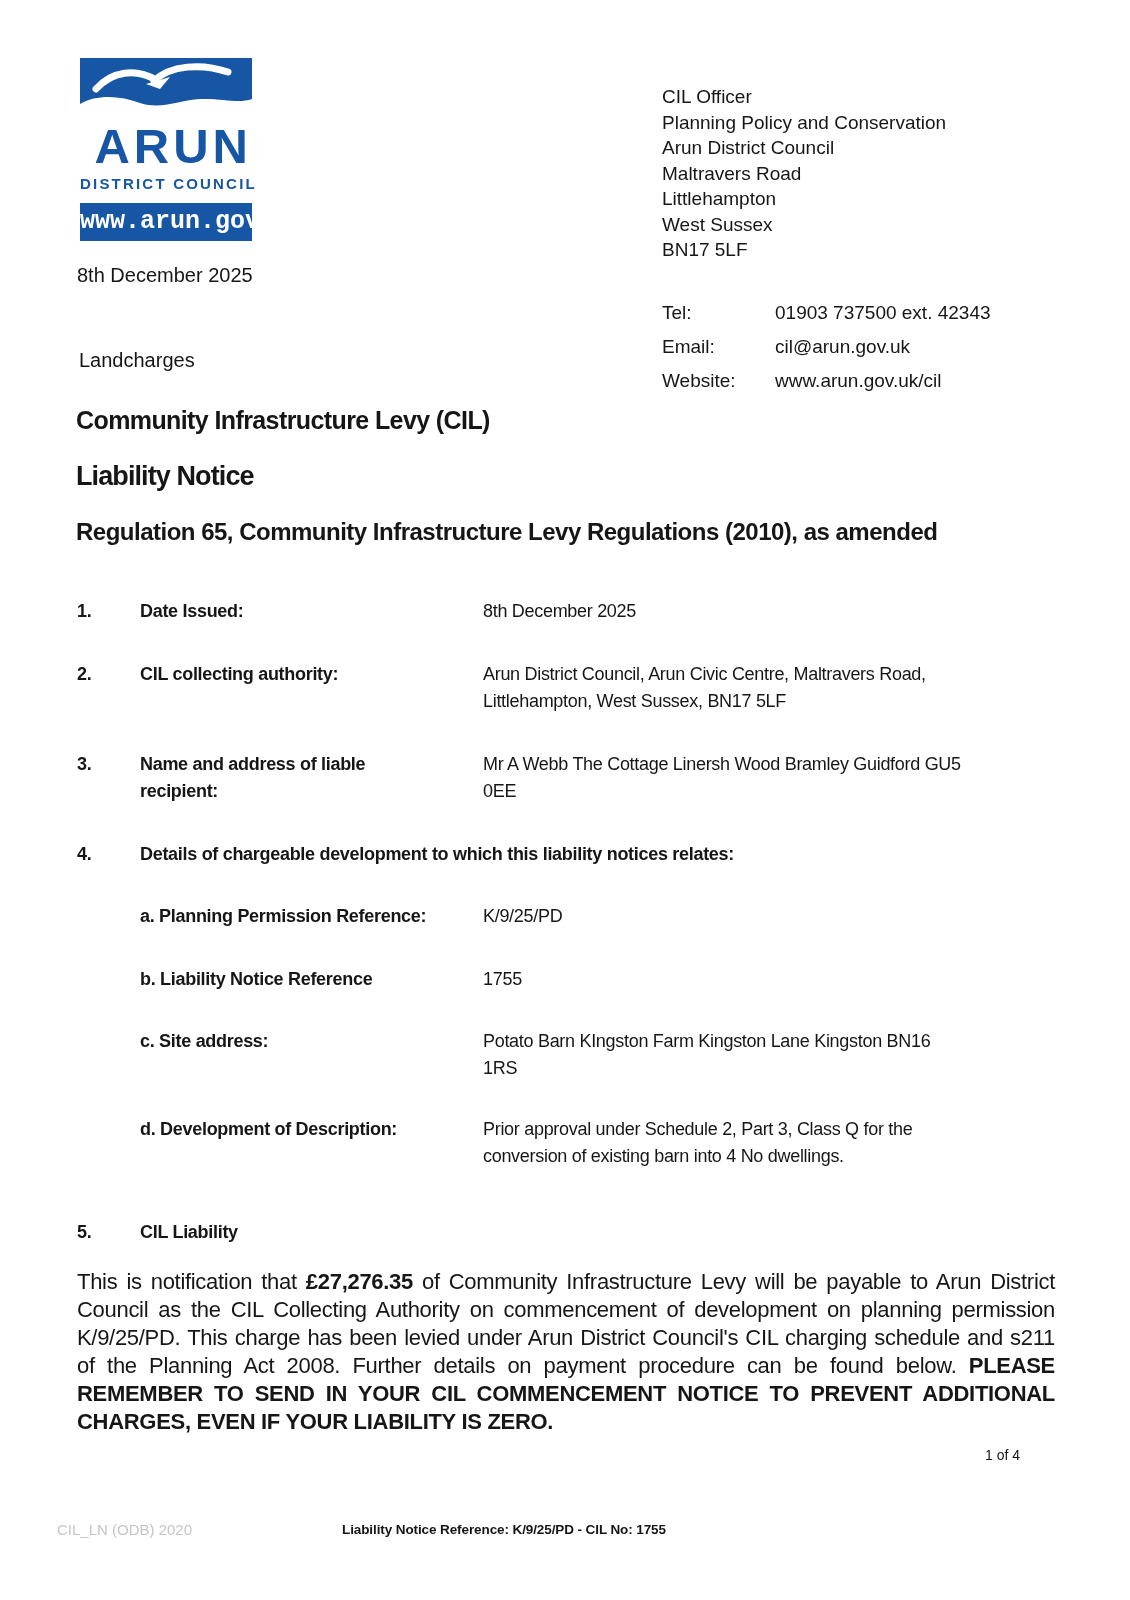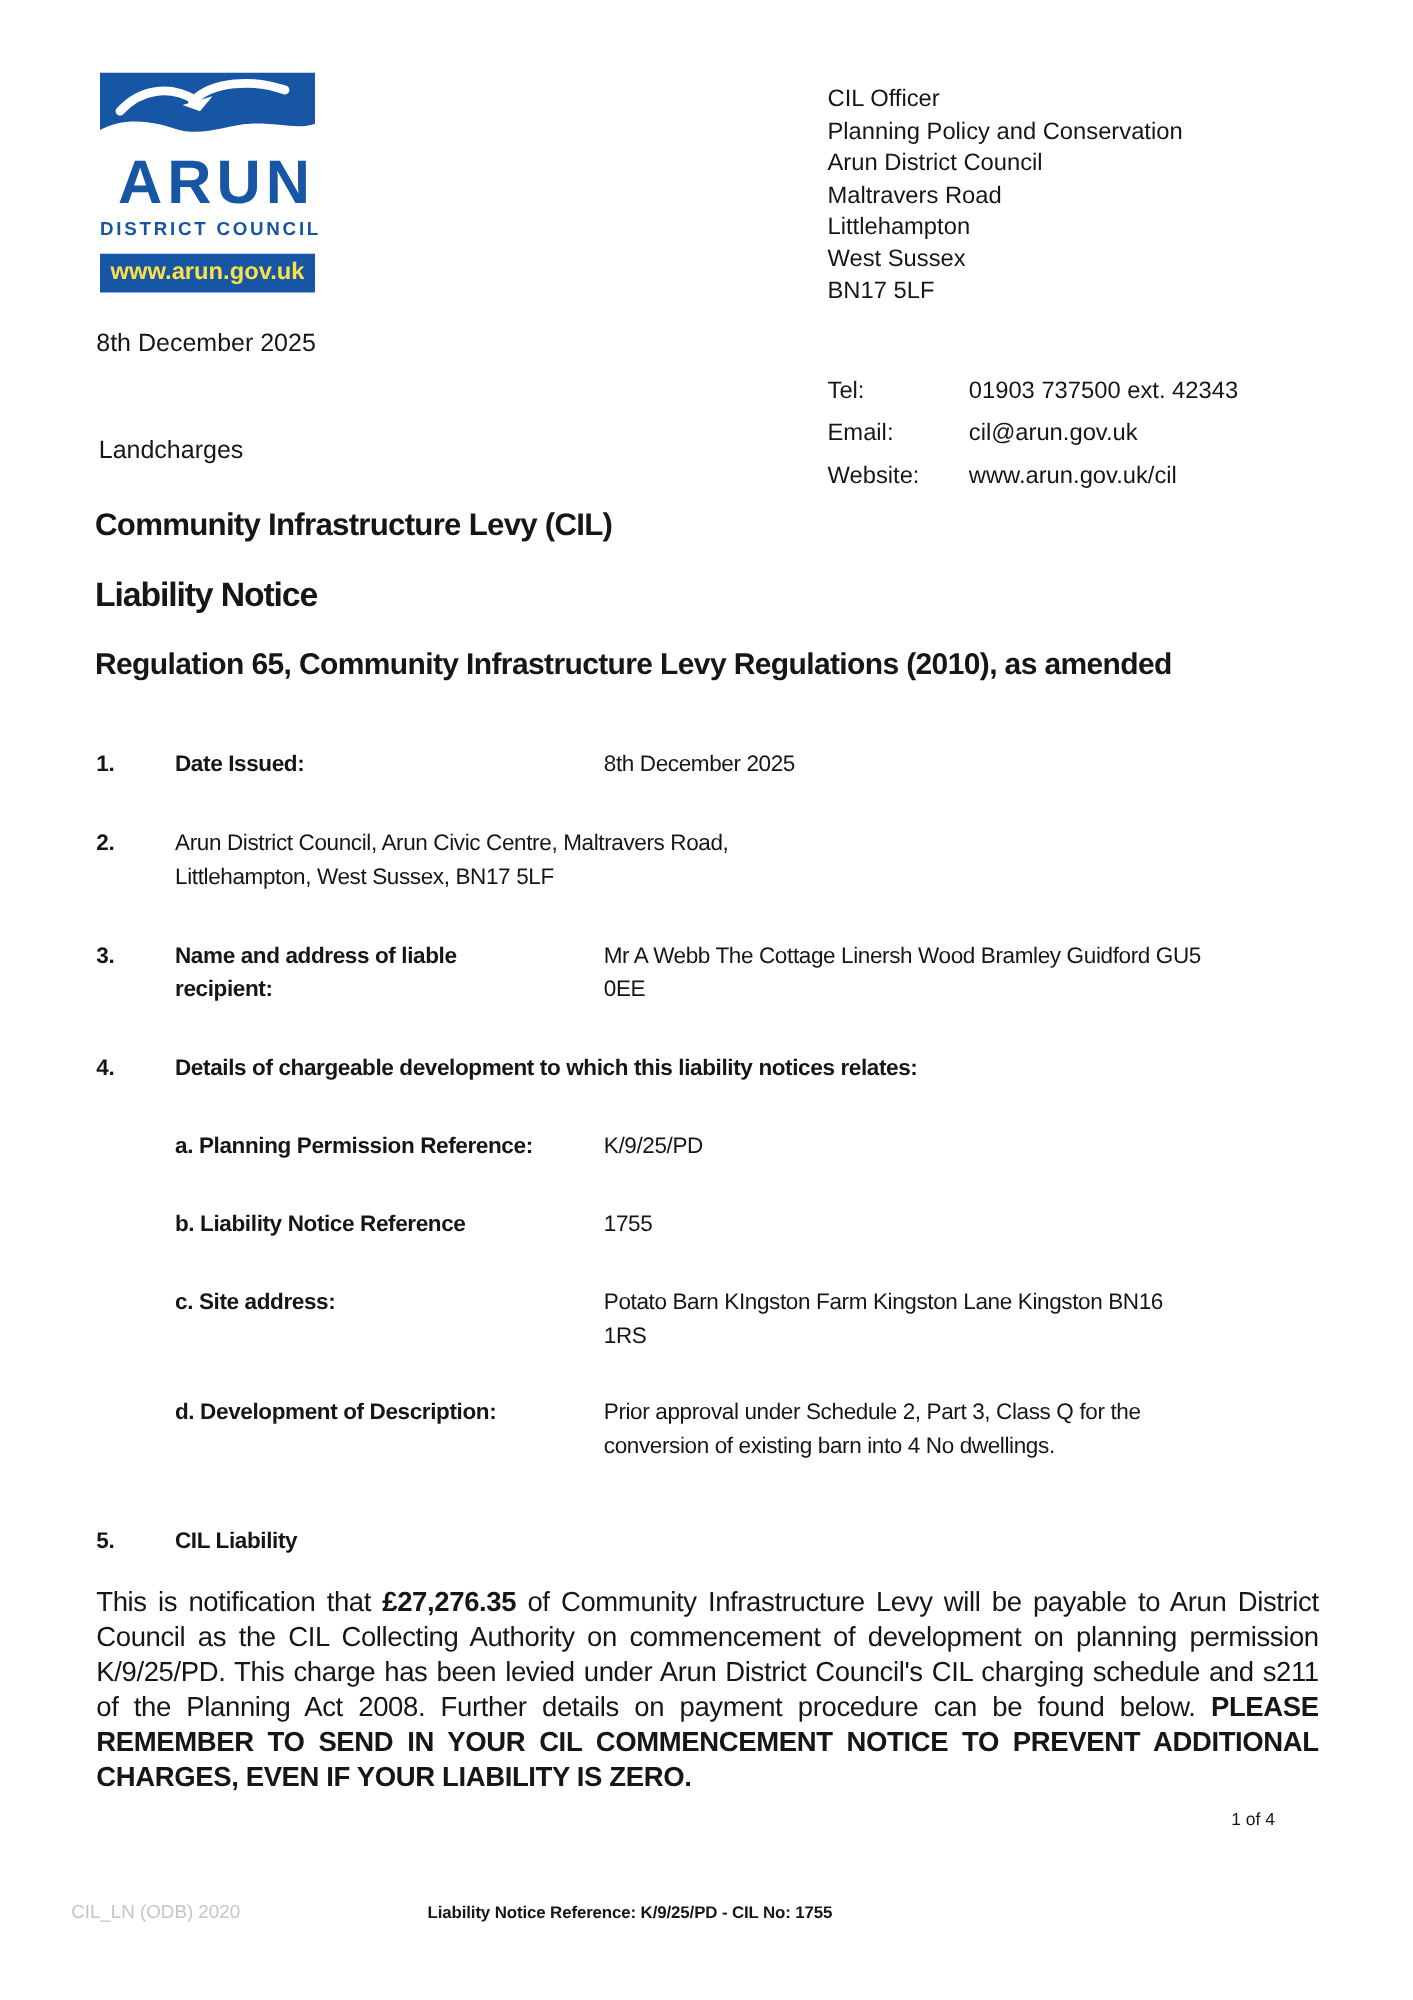--- a/index.html
+++ b/index.html
@@ -17,30 +17,30 @@
   .logo-bird{display:block;width:172px;height:62px;}
   .logo-name{
     color:var(--brand);font-weight:bold;font-size:49px;line-height:50px;
     letter-spacing:4px;text-align:right;margin-top:1px;white-space:nowrap;
   }
   .logo-sub{
     color:var(--brand);font-weight:bold;font-size:15px;letter-spacing:2.2px;
     text-align:center;margin-top:4px;white-space:nowrap;
   }
   .logo-bar{
-    margin-top:11px;background:var(--brand);color:#fde047;font-weight:bold;
-    font-size:19px;text-align:center;padding:4px 0 5px 0;white-space:nowrap;
+    margin-top:11px;background:var(--brand);color:#ffffff;font-weight:bold;
+    font-size:25px;text-align:center;padding:4px 0 5px 0;white-space:nowrap;font-family:Liberation Mono, monospace;
   }
 
   
   .date-line{position:absolute;left:77px;top:264px;font-size:20px;}
   .landcharges{position:absolute;left:79px;top:349px;font-size:20px;}
 
   
-  .sender{position:absolute;left:662px;top:67px;font-size:19px;line-height:25.5px;}
+  .sender{position:absolute;left:662px;top:84px;font-size:19px;line-height:25.5px;}
   .contact{position:absolute;left:662px;top:296px;font-size:19px;}
   .contact-row{display:flex;height:34px;align-items:center;}
   .contact-label{width:113px;}
   .contact-value{white-space:nowrap;}
 
   
   .headings{position:absolute;left:76px;top:405px;width:990px;}
   .h1{font-weight:bold;font-size:25px;letter-spacing:-0.6px;line-height:30px;}
   .h2{font-weight:bold;font-size:27px;letter-spacing:-0.9px;line-height:36px;margin-top:23px;}
   .h3{font-weight:bold;font-size:24px;letter-spacing:-0.5px;line-height:29px;margin-top:23px;}
@@ -127,20 +127,21 @@
   <div class="items">
 
     <div class="row mb38">
       <span class="row-num">1.</span>
       <span class="row-label">Date Issued:</span>
       <span class="row-value">8th December 2025</span>
     </div>
 
     <div class="row mb36">
       <span class="row-num">2.</span>
+      <span class="row-label">CIL collecting authority:</span>
       <span class="row-value">Arun District Council, Arun Civic Centre, Maltravers Road,
 Littlehampton, West Sussex, BN17 5LF</span>
     </div>
 
     <div class="row mb36">
       <span class="row-num">3.</span>
       <span class="row-label">Name and address of liable
 recipient:</span>
       <span class="row-value">Mr A Webb The Cottage Linersh Wood Bramley Guidford GU5
 0EE</span>

